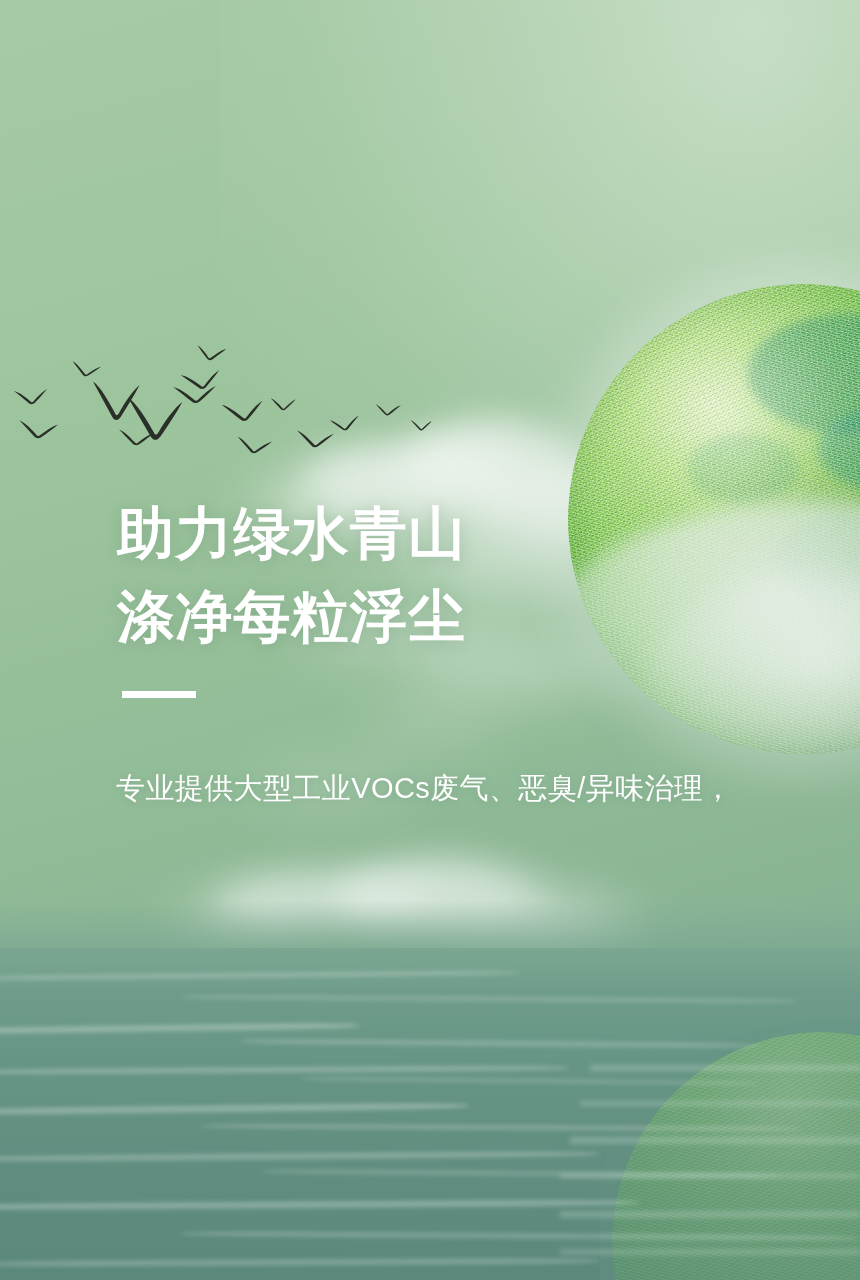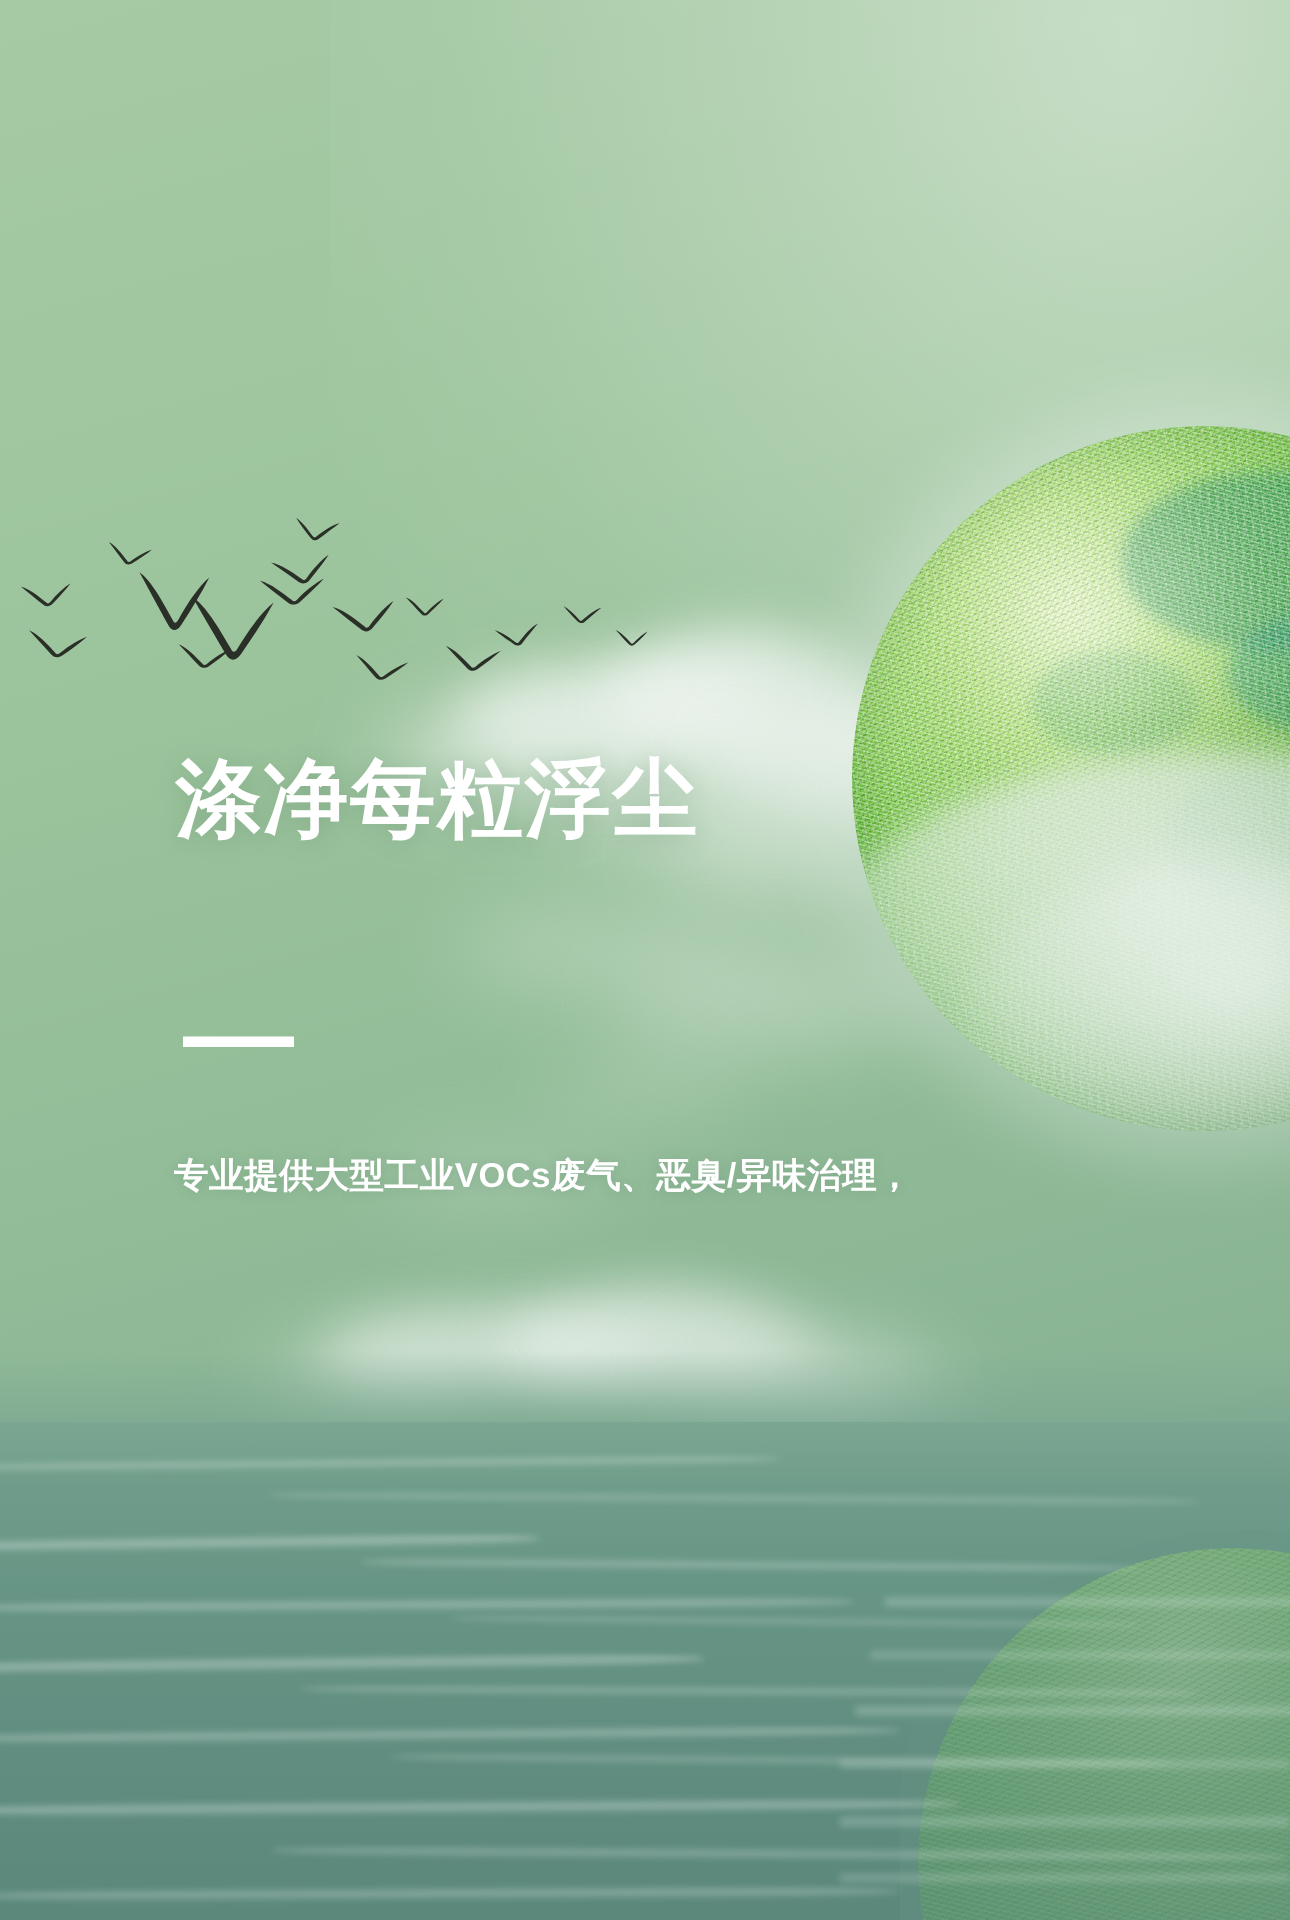--- a/index.html
+++ b/index.html
@@ -174,26 +174,25 @@
     text-shadow:0 2px 14px rgba(90,130,100,0.30);
     white-space:nowrap;
   }
   .divider {
     position:absolute; left:122px; top:691px;
     width:74px; height:7px; background:#ffffff;
   }
   .subcopy {
     position:absolute; left:116px; top:763px; width:640px;
     color:#ffffff;
-    font-size:23px;
+    font-size:29px;
     line-height:1.78;
     letter-spacing:0.4px;
     text-shadow:0 1px 7px rgba(85,125,98,0.25);
     white-space:nowrap;
-    font-weight:bold;
   }
 </style>
 </head>
 <body>
 
 <div id="stage">
 
   <div class="sky"></div>
   <div class="sky-haze"></div>
 
@@ -312,20 +311,21 @@
         </svg>
       </div>
       <div class="bird" style="left: 296px; top: 430px; width: 38px; height: 18px; transform: rotate(3deg);">
         <svg width="38" height="18" viewBox="0 0 100 50" preserveAspectRatio="none">
           <path d="M2 4 C 18 10, 34 26, 48 40 C 50 43, 53 43, 56 40 C 70 26, 86 14, 99 8 C 88 20, 74 32, 60 44 C 54 49, 47 49, 42 44 C 28 30, 14 16, 2 4 Z" fill="#2a2f28"></path>
         </svg>
       </div>
     </div>
 
   <div class="copy">
+    <div class="headline">助力绿水青山</div>
     <div class="headline">涤净每粒浮尘</div>
   </div>
 
   <div class="divider"></div>
 
   <div class="subcopy">
     <div>专业提供大型工业VOCs废气、恶臭/异味治理，</div>
   </div>
 
   <div class="water-top-blend"></div>

